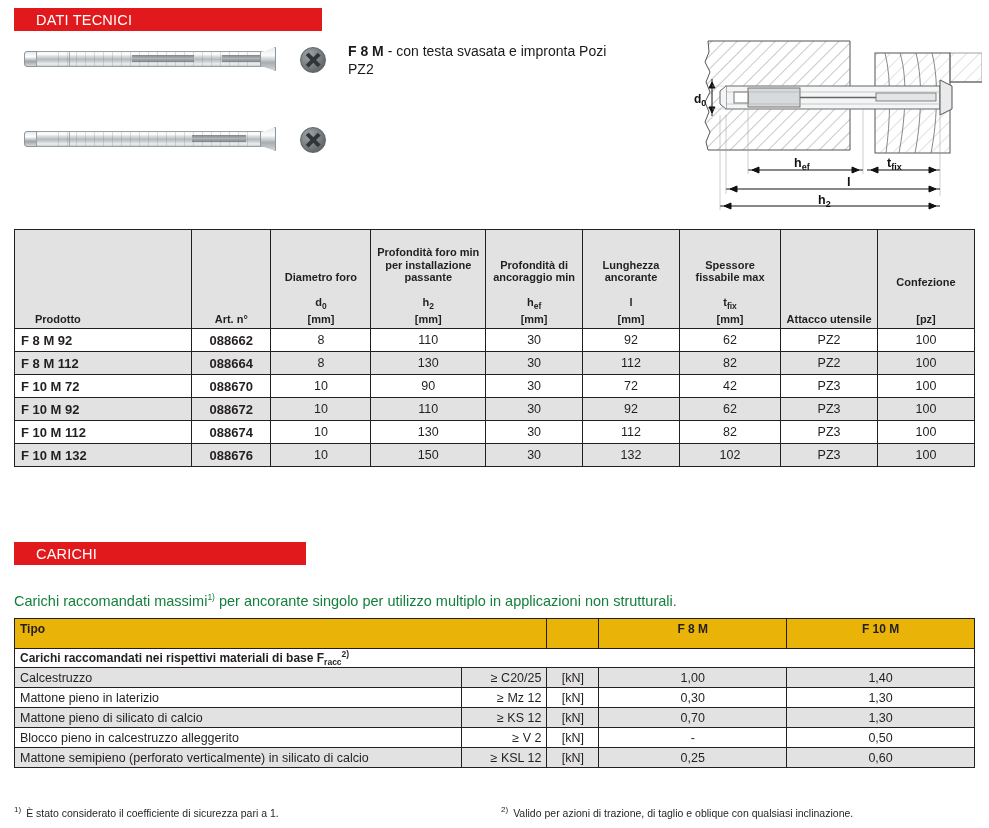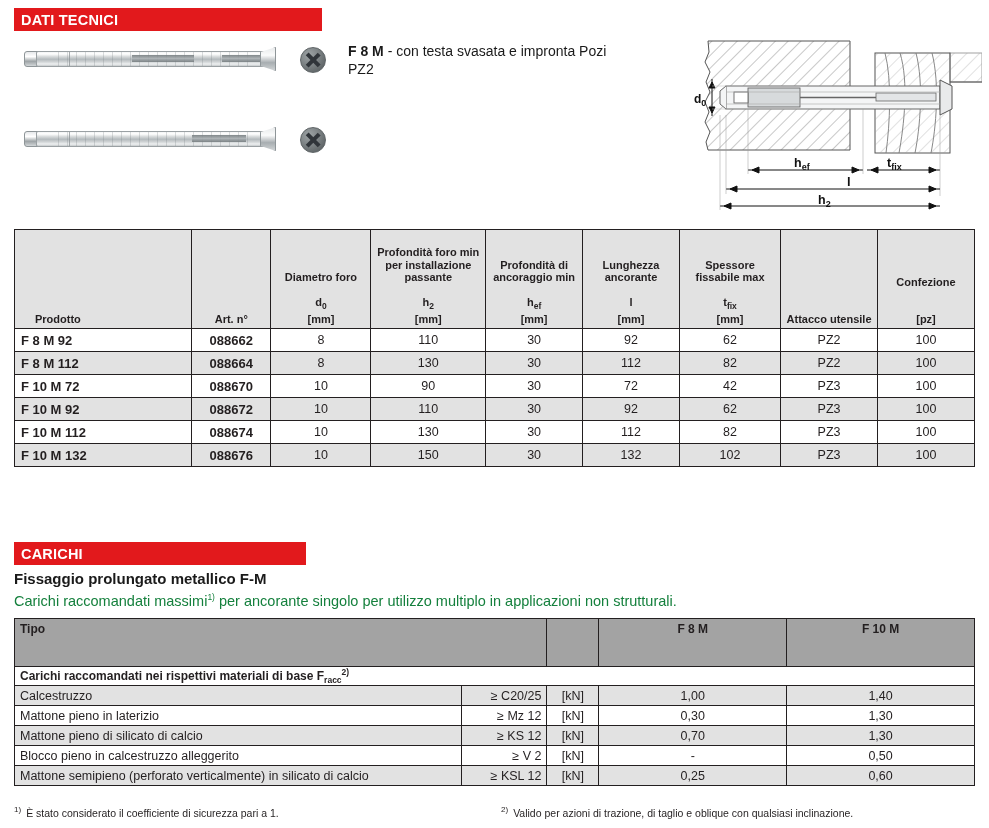--- a/index.html
+++ b/index.html
@@ -16,24 +16,24 @@
   
   .banner {
     position: absolute;
     height: 23px;
     background: #e2191c;
     display: flex;
     align-items: center;
   }
   .banner-label {
     color: #ffffff;
-    font-weight: bold;
+    font-weight: normal;
     font-size: 14.5px;
     letter-spacing: 0.2px;
-    padding-left: 7px;
+    padding-left: 22px;
   }
   #banner-dati { left: 14px; top: 8px; width: 308px; }
   #banner-carichi { left: 14px; top: 542px; width: 292px; }
 
   
   .product-row {
     position: absolute;
     display: flex;
     align-items: center;
   }
@@ -151,22 +151,22 @@
     width: 961px;
     border-collapse: collapse;
     font-size: 12px;
   }
   #loads-table th, #loads-table td {
     border: 1px solid #231f20;
     color: #231f20;
     padding: 0 5px;
   }
   #loads-table thead th {
-    background: #a3a3a3;
-    height: 48px;
+    background: #eab308;
+    height: 30px;
     vertical-align: top;
     padding-top: 3px;
     font-weight: bold;
     font-size: 12px;
   }
   #loads-table thead th.tipo-head { text-align: left; }
   #loads-table thead th.center-head { text-align: center; vertical-align: top; }
   #loads-table tr.section-row td {
     background: #ffffff;
     font-weight: bold;
@@ -425,21 +425,20 @@
         <td>PZ3</td>
         <td>100</td>
       </tr>
     </tbody>
   </table>
 
   <div class="banner" id="banner-carichi">
     <span class="banner-label">CARICHI</span>
   </div>
 
-  <div id="carichi-title">Fissaggio prolungato metallico F-M</div>
   <div id="carichi-sub">
     <span>Carichi raccomandati massimi</span><sup>1)</sup><span> per ancorante singolo per utilizzo multiplo in applicazioni non strutturali.</span>
   </div>
 
   <table id="loads-table">
     <colgroup>
       <col style="width:448px">
         <col style="width:85px">
         <col style="width:52px">
       <col style="width:188px">

